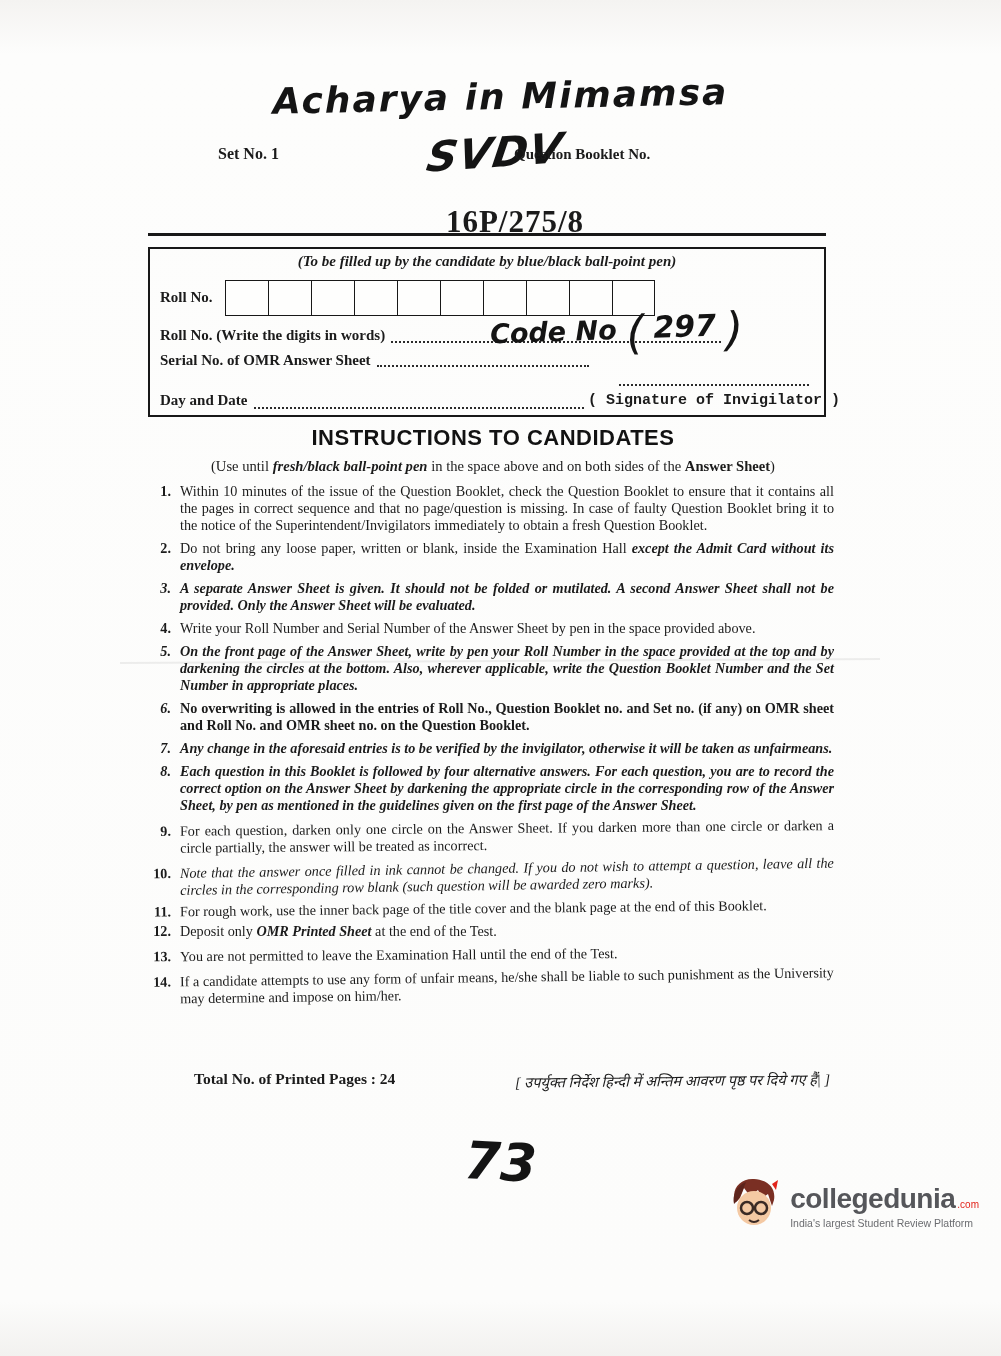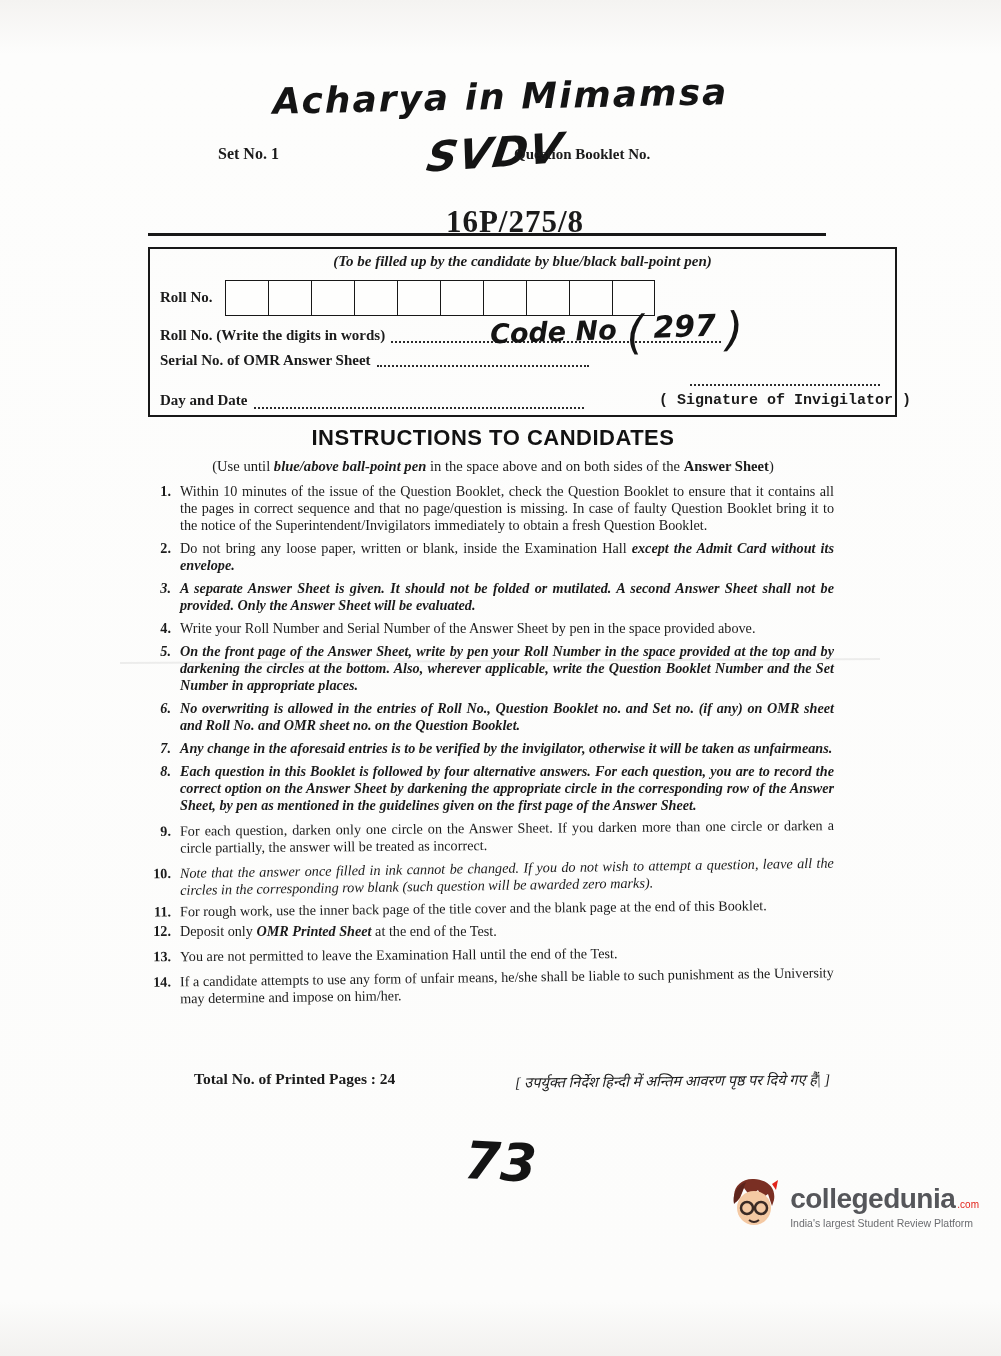--- a/index.html
+++ b/index.html
@@ -62,21 +62,21 @@
     padding-left: 29px;
   }
   .top-rule {
     position: absolute; top: 233px; left: 148px;
     width: 678px; height: 3px; background: #181818;
   }
 
   
   .form-box {
     position: absolute; top: 247px; left: 148px;
-    width: 749px; height: 170px;
+    width: 678px; height: 170px;
     border: 2px solid #181818;
     padding: 4px 10px 6px 10px;
     display: flex; flex-direction: column;
     justify-content: space-between;
   }
   .fill-note {
     text-align: center;
     font-style: italic; font-weight: bold;
     font-size: 15px;
   }
@@ -250,21 +250,21 @@
       <div class="sig-block">
         <div class="sig-dots"></div>
         <div class="sig-label">( Signature of Invigilator )</div>
       </div>
     </div>
   </div>
 
   <div class="inst-wrap">
     <div class="inst-heading">INSTRUCTIONS TO CANDIDATES</div>
     <div class="use-note">
-      <span>(Use until </span><span class="bi">blue/above ball-point pen</span><span> in the space above and on both sides of the </span><span class="b">Answer Sheet</span><span>)</span>
+      <span>(Use until </span><span class="bi">fresh/black ball-point pen</span><span> in the space above and on both sides of the </span><span class="b">Answer Sheet</span><span>)</span>
     </div>
     <div class="inst-list">
         <div class="inst-item">
           <span class="inst-num">1.</span>
           <span class="inst-body"><span>Within 10 minutes of the issue of the Question Booklet, check the Question Booklet to ensure that it contains all the pages in correct sequence and that no page/question is missing. In case of faulty Question Booklet bring it to the notice of the Superintendent/Invigilators immediately to obtain a fresh Question Booklet.</span></span>
         </div>
         <div class="inst-item">
           <span class="inst-num">2.</span>
           <span class="inst-body"><span>Do not bring any loose paper, written or blank, inside the Examination Hall </span><span style="font-weight: bold; font-style: italic;">except the Admit Card without its envelope.</span></span>
         </div>
@@ -275,21 +275,21 @@
         <div class="inst-item">
           <span class="inst-num">4.</span>
           <span class="inst-body"><span>Write your Roll Number and Serial Number of the Answer Sheet by pen in the space provided above.</span></span>
         </div>
         <div class="inst-item">
           <span class="inst-num bi">5.</span>
           <span class="inst-body"><span style="font-weight: bold; font-style: italic;">On the front page of the Answer Sheet, write by pen your Roll Number in the space provided at the top and by darkening the circles at the bottom. Also, wherever applicable, write the Question Booklet Number and the Set Number in appropriate places.</span></span>
         </div>
         <div class="inst-item">
           <span class="inst-num bi">6.</span>
-          <span class="inst-body"><span style="font-weight: bold; font-style: italic;">No overwriting is allowed in the entries of Roll No., Question Booklet no. and Set no. (if any) on OMR sheet and Roll No. and OMR sheet no. on the Question Booklet.</span></span>
+          <span class="inst-body"><span style="font-weight: bold; ">No overwriting is allowed in the entries of Roll No., Question Booklet no. and Set no. (if any) on OMR sheet and Roll No. and OMR sheet no. on the Question Booklet.</span></span>
         </div>
         <div class="inst-item">
           <span class="inst-num bi">7.</span>
           <span class="inst-body"><span style="font-weight: bold; font-style: italic;">Any change in the aforesaid entries is to be verified by the invigilator, otherwise it will be taken as unfairmeans.</span></span>
         </div>
         <div class="inst-item">
           <span class="inst-num bi">8.</span>
           <span class="inst-body"><span style="font-weight: bold; font-style: italic;">Each question in this Booklet is followed by four alternative answers. For each question, you are to record the correct option on the Answer Sheet by darkening the appropriate circle in the corresponding row of the Answer Sheet, by pen as mentioned in the guidelines given on the first page of the Answer Sheet.</span></span>
         </div>
         <div class="inst-item">

